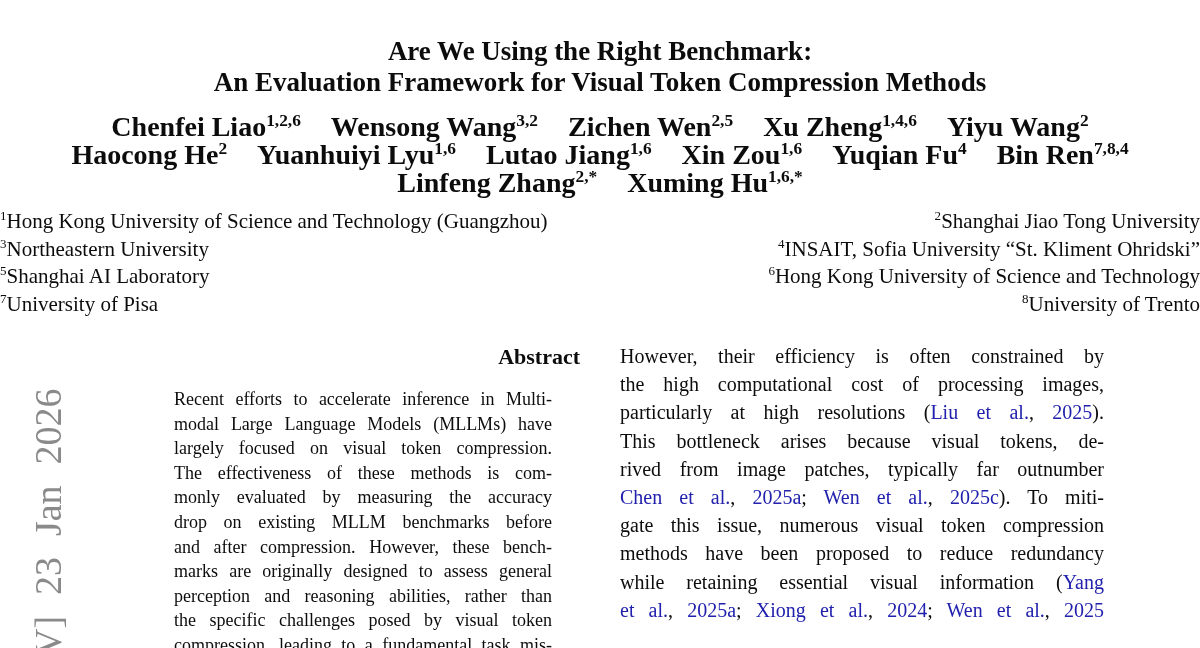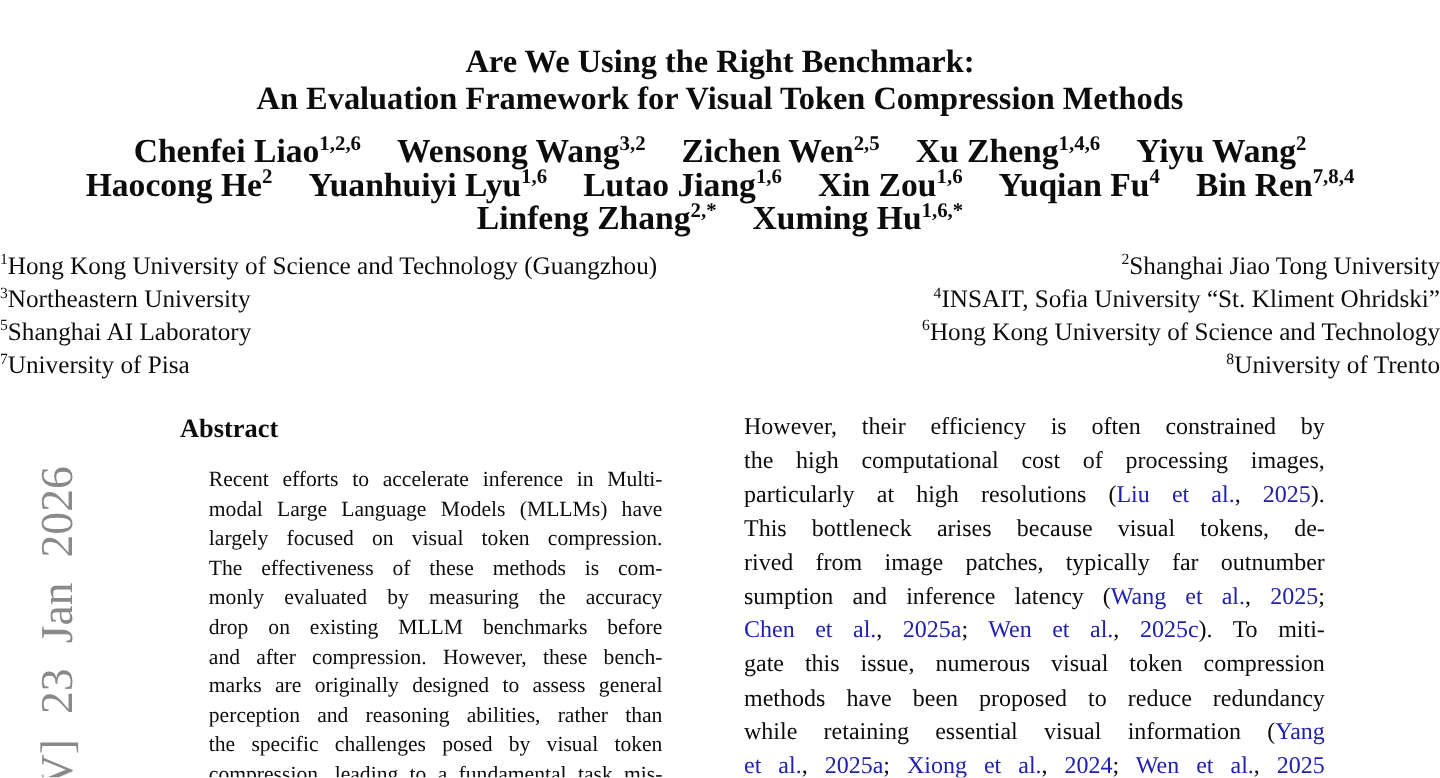--- a/index.html
+++ b/index.html
@@ -59,21 +59,21 @@
     gap: 26px;
     font-size: 21px;
     line-height: 27.5px;
   }
 
   
   .columns { display: flex; margin-top: 22px; }
   .col-left { width: 430px; margin-left: 150px; }
   .abstract-title {
     margin: 4px 0 0 0;
-    text-align: left;
+    text-align: right;
     font-size: 22px;
     font-weight: bold;
     line-height: 26px;
   }
   .abstract-body {
     margin: 17px 28px 0 24px;
     font-size: 18px;
     line-height: 24.6px;
   }
   .abs-line { text-align: justify; text-align-last: justify; }
@@ -155,21 +155,20 @@
           <div class="abs-line">the specific challenges posed by visual token</div>
           <div class="abs-line">compression, leading to a fundamental task mis-</div>
         </div>
     </section>
     <section class="col-right">
         <div class="col-line"><span>However, their efficiency is often constrained by</span></div>
         <div class="col-line"><span>the high computational cost of processing images,</span></div>
         <div class="col-line"><span>particularly at high resolutions (</span><span class="cite">Liu et al.</span><span>, </span><span class="cite">2025</span><span>).</span></div>
         <div class="col-line"><span>This bottleneck arises because visual tokens, de-</span></div>
         <div class="col-line"><span>rived from image patches, typically far outnumber</span></div>
-        <div class="col-line"><span>sumption and inference latency (</span><span class="cite">Wang et al.</span><span>, </span><span class="cite">2025</span><span>;</span></div>
         <div class="col-line"><span class="cite">Chen et al.</span><span>, </span><span class="cite">2025a</span><span>; </span><span class="cite">Wen et al.</span><span>, </span><span class="cite">2025c</span><span>). To miti-</span></div>
         <div class="col-line"><span>gate this issue, numerous visual token compression</span></div>
         <div class="col-line"><span>methods have been proposed to reduce redundancy</span></div>
         <div class="col-line"><span>while retaining essential visual information (</span><span class="cite">Yang</span></div>
         <div class="col-line"><span class="cite">et al.</span><span>, </span><span class="cite">2025a</span><span>; </span><span class="cite">Xiong et al.</span><span>, </span><span class="cite">2024</span><span>; </span><span class="cite">Wen et al.</span><span>, </span><span class="cite">2025</span></div>
       </section>
   </main>
 
 </div>
 

